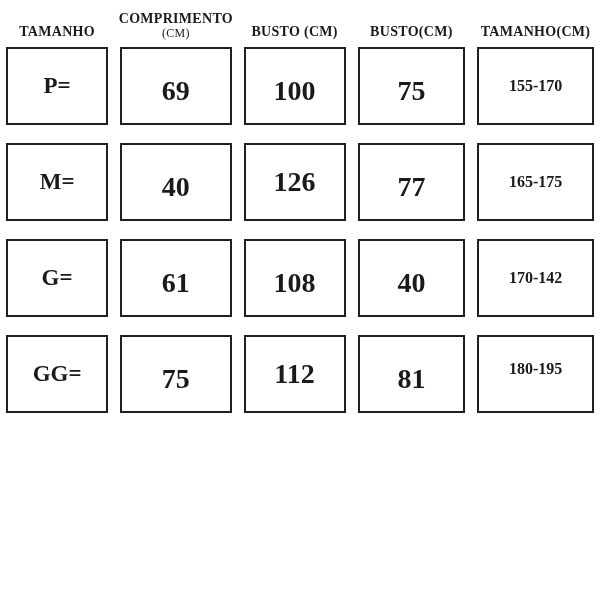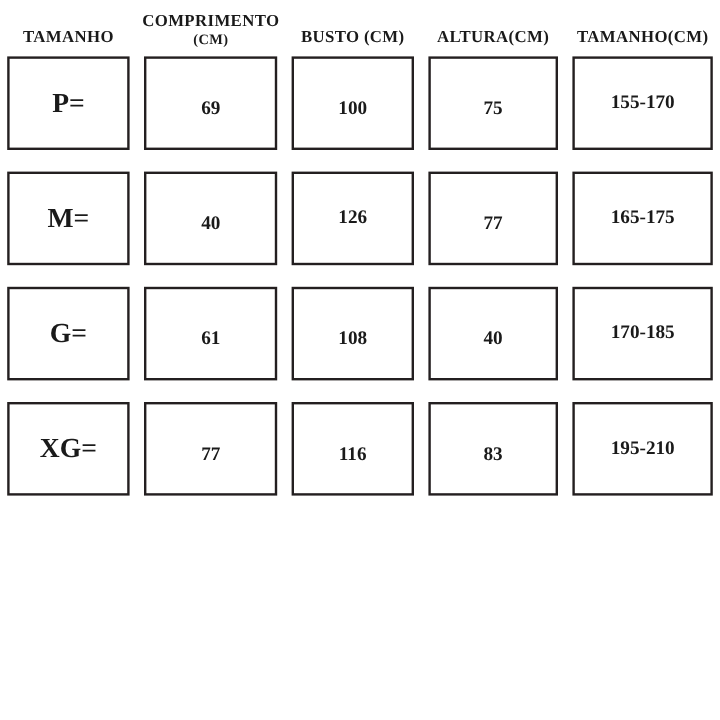--- a/index.html
+++ b/index.html
@@ -35,21 +35,21 @@
     letter-spacing: 0.3px;
     padding: 4px 2px 8px 2px;
     text-align: center;
     vertical-align: bottom;
     color: #1a1a1a;
     line-height: 1.05;
   }
   .size-table th .sub {
     display: block;
     font-size: 12px;
-    font-weight: bold;
+    font-weight: normal;
   }
   .size-table td {
     padding: 0;
     vertical-align: top;
   }
   
   .col-size    { width: 115px; }
   .col-length  { width: 120px; }
   .col-bust    { width: 118px; }
   .col-shoulder{ width: 120px; }
@@ -64,21 +64,21 @@
     align-items: center;
     justify-content: center;
     font-weight: bold;
     font-size: 20px;
     font-family: "Liberation Serif", serif;
     color: #1a1a1a;
     box-sizing: border-box;
   }
   
   .cell.size-cell   { font-size: 23px; }
-  .cell.num-cell    { font-size: 16px; }
+  .cell.num-cell    { font-size: 28px; }
   .cell.range-cell  { font-size: 16px; }
 
   .nudge-up   { align-items: center; padding-bottom: 10px; }
   .nudge-down { align-items: center; padding-top: 10px; }
   .nudge-none { align-items: center; }
 </style>
 </head>
 <body>
 
 <div class="sheet">
@@ -89,21 +89,21 @@
           <span>TAMANHO</span>
         </th>
         <th class="col-length">
           <span>COMPRIMENTO</span>
           <span class="sub">(CM)</span>
         </th>
         <th class="col-bust">
           <span>BUSTO (CM)</span>
         </th>
         <th class="col-shoulder">
-          <span>ALTURA(CM)</span>
+          <span>BUSTO(CM)</span>
         </th>
         <th class="col-height">
           <span>TAMANHO(CM)</span>
         </th>
       </tr>
     </thead>
     <tbody>
       <tr>
         <td>
           <div class="cell size-cell nudge-none">P=</div>
@@ -145,35 +145,35 @@
         <td>
           <div class="cell num-cell nudge-down">61</div>
         </td>
         <td>
           <div class="cell num-cell nudge-down">108</div>
         </td>
         <td>
           <div class="cell num-cell nudge-down">40</div>
         </td>
         <td>
-          <div class="cell range-cell nudge-none">170-185</div>
+          <div class="cell range-cell nudge-none">170-142</div>
         </td>
       </tr>
       <tr>
         <td>
-          <div class="cell size-cell nudge-none">XG=</div>
+          <div class="cell size-cell nudge-none">GG=</div>
         </td>
         <td>
-          <div class="cell num-cell nudge-down">77</div>
+          <div class="cell num-cell nudge-down">75</div>
         </td>
         <td>
-          <div class="cell num-cell nudge-down">116</div>
+          <div class="cell num-cell nudge-none">112</div>
         </td>
         <td>
-          <div class="cell num-cell nudge-down">83</div>
+          <div class="cell num-cell nudge-down">81</div>
         </td>
         <td>
-          <div class="cell range-cell nudge-none">195-210</div>
+          <div class="cell range-cell nudge-up">180-195</div>
         </td>
       </tr>
     </tbody>
   </table>
 </div>
 
 </body></html>

